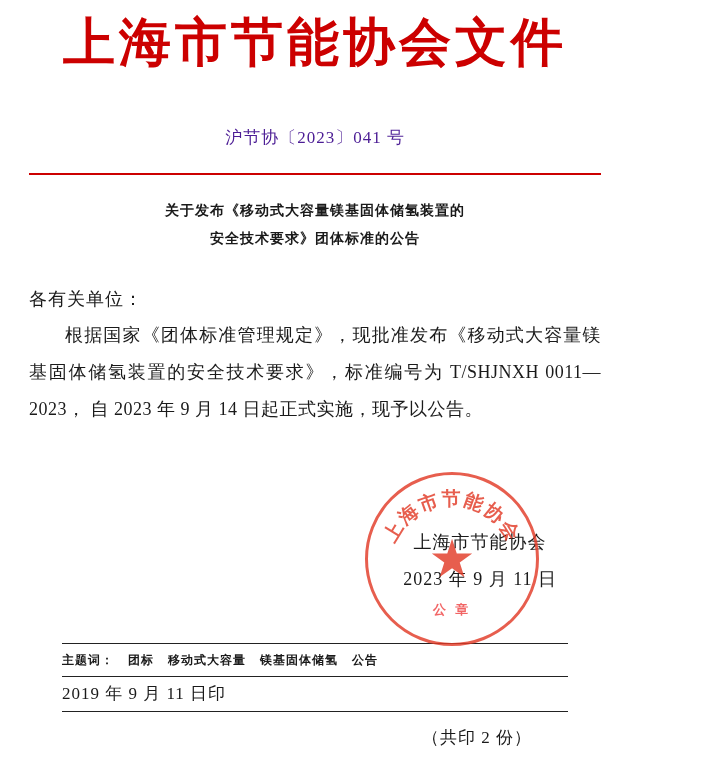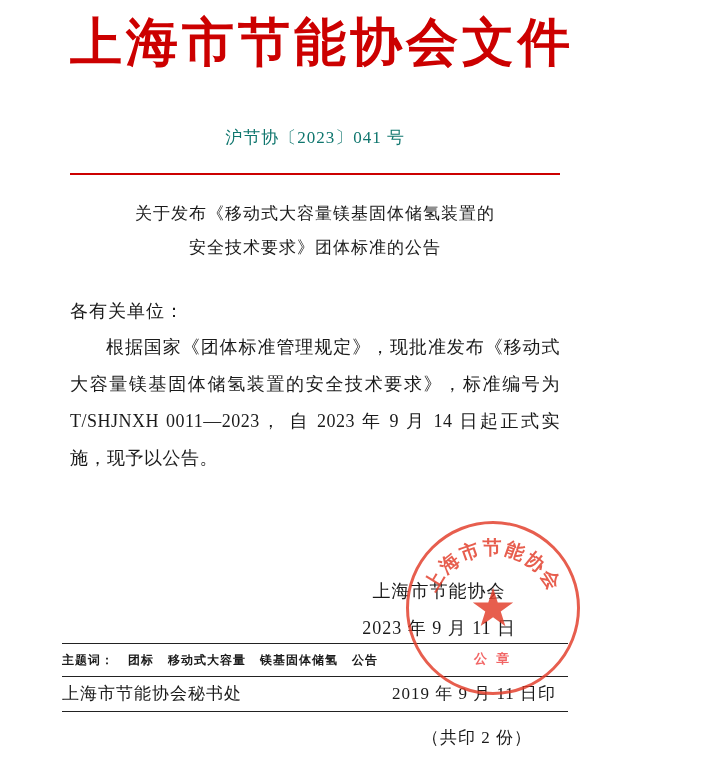--- a/index.html
+++ b/index.html
@@ -13,21 +13,21 @@
     position: relative;
     font-family: "Liberation Serif", "DejaVu Serif", serif;
     color: #1a1a1a;
     overflow: hidden;
   }
   .page {
     position: relative;
     width: 630px;
     height: 767px;
     box-sizing: border-box;
-    padding: 0 70px;
+    padding: 0 29px;
   }
 
   
   .masthead {
     text-align: center;
     color: #cc0000;
     font-weight: bold;
     font-size: 52px;
     letter-spacing: 4px;
     line-height: 1;
@@ -35,35 +35,35 @@
     font-family: "DejaVu Serif", "Liberation Serif", serif;
     white-space: nowrap;
   }
 
   
   .doc-number {
     text-align: center;
     font-size: 17px;
     letter-spacing: 1px;
     margin-top: 58px;
-    color: #0f766e;
+    color: #4c1d95;
   }
 
   
   .red-rule {
     height: 2px;
     background: #cc0000;
     margin-top: 24px;
   }
 
   
   .title {
     text-align: center;
-    font-size: 17px;
-    font-weight: normal;
+    font-size: 14px;
+    font-weight: bold;
     line-height: 2;
     margin-top: 22px;
     letter-spacing: 1px;
   }
   .title-line {
     display: block;
   }
 
   
   .salutation {
@@ -236,20 +236,19 @@
 
   </div>
 
   <div class="footer">
     <div class="footer-rule"></div>
     <div class="keywords">
       <span>主题词：</span><span class="kw">团标</span><span class="kw">移动式大容量</span><span class="kw">镁基固体储氢</span><span class="kw">公告</span>
     </div>
     <div class="footer-rule2"></div>
     <div class="issuer-row">
-      <span>上海市节能协会秘书处</span>
       <span>2019 年 9 月 11 日印</span>
     </div>
     <div class="footer-rule3"></div>
     <div class="copies">（共印 2 份）</div>
   </div>
 
 </div>
 
 </body></html>

